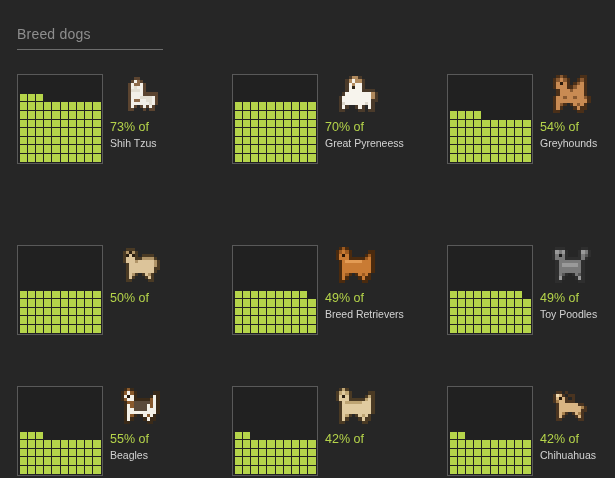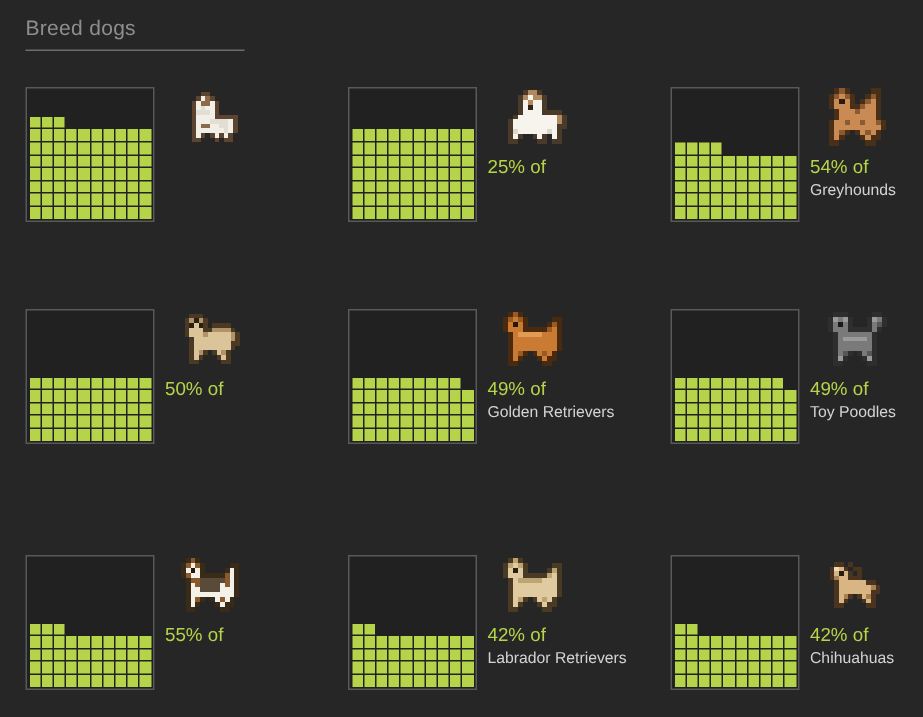--- a/index.html
+++ b/index.html
@@ -2,41 +2,41 @@
 <html><head>
 <meta charset="utf-8">
 <style>
   html,body{margin:0;padding:0;}
   body{
     width:615px;height:478px;overflow:hidden;
     background:#262626;
     font-family:"Liberation Sans","DejaVu Sans",sans-serif;
     -webkit-font-smoothing:antialiased;
   }
-  #page{position:relative;width:615px;height:374px;}
+  #page{position:relative;width:615px;height:374px;margin-top:16px;}
 
   
   .header{position:absolute;left:0;top:0;width:615px;height:40px;}
   .title{
     position:absolute;left:17px;top:10px;
     font-size:14px;color:#8e8e8e;letter-spacing:.2px;white-space:nowrap;
   }
   .title-rule{
     position:absolute;left:17px;top:33px;width:146px;height:1px;
     background:#6d6d6d;
   }
 
   
   .panels{position:absolute;left:0;top:40px;width:615px;height:438px;}
   .panel{position:absolute;width:205px;height:160px;}
   .panel.c0{left:10px;}
   .panel.c1{left:225px;}
   .panel.c2{left:440px;}
   .panel.r0{top:8px;}
-  .panel.r1{top:156px;}
+  .panel.r1{top:179px;}
   .panel.r2{top:320px;}
 
   
   .waffle{
     position:absolute;left:7px;top:10px;
     width:86px;height:90px;
     box-sizing:border-box;
     border:1px solid #595959;
     background:#212121;
     display:flex;flex-direction:column-reverse;
@@ -271,20 +271,24 @@
             <rect x="18" y="24" width="2" height="2" fill="#f2efe8"></rect>
             <rect x="20" y="24" width="2" height="2" fill="#5b4430"></rect>
             <rect x="22" y="24" width="2" height="2" fill="#f2efe8"></rect>
             <rect x="24" y="24" width="2" height="2" fill="#5b4430"></rect>
             <rect x="8" y="26" width="2" height="2" fill="#5b4430"></rect>
             <rect x="10" y="26" width="2" height="2" fill="#5b4430"></rect>
             <rect x="18" y="26" width="2" height="2" fill="#5b4430"></rect>
             <rect x="22" y="26" width="2" height="2" fill="#5b4430"></rect>
             <rect x="24" y="26" width="2" height="2" fill="#5b4430"></rect>
           </svg>
+        </div>
+        <div class="labels">
+          <div class="pct">73% of</div>
+          <div class="breed">Shih Tzus</div>
         </div>
       </div>
       <div class="panel r0 c1">
         <div class="waffle">
           <div class="wrow">
             <div class="wcell on"></div>
             <div class="wcell on"></div>
             <div class="wcell on"></div>
             <div class="wcell on"></div>
             <div class="wcell on"></div>
@@ -492,21 +496,22 @@
             <rect x="26" y="23" width="2" height="2" fill="#4a3a2a"></rect>
             <rect x="6" y="25" width="2" height="2" fill="#4a3a2a"></rect>
             <rect x="8" y="25" width="2" height="2" fill="#4a3a2a"></rect>
             <rect x="18" y="25" width="2" height="2" fill="#4a3a2a"></rect>
             <rect x="20" y="25" width="2" height="2" fill="#4a3a2a"></rect>
             <rect x="24" y="25" width="2" height="2" fill="#4a3a2a"></rect>
             <rect x="26" y="25" width="2" height="2" fill="#4a3a2a"></rect>
           </svg>
         </div>
         <div class="labels">
-          <div class="pct">25% of</div>
+          <div class="pct">70% of</div>
+          <div class="breed">Great Pyreneess</div>
         </div>
       </div>
       <div class="panel r0 c2">
         <div class="waffle">
           <div class="wrow">
             <div class="wcell on"></div>
             <div class="wcell on"></div>
             <div class="wcell on"></div>
             <div class="wcell on"></div>
             <div class="wcell on"></div>
@@ -1163,21 +1168,21 @@
             <rect x="22" y="23" width="2" height="2" fill="#4a2a0e"></rect>
             <rect x="24" y="23" width="2" height="2" fill="#4a2a0e"></rect>
             <rect x="6" y="25" width="2" height="2" fill="#4a2a0e"></rect>
             <rect x="8" y="25" width="2" height="2" fill="#4a2a0e"></rect>
             <rect x="20" y="25" width="2" height="2" fill="#4a2a0e"></rect>
             <rect x="22" y="25" width="2" height="2" fill="#4a2a0e"></rect>
           </svg>
         </div>
         <div class="labels">
           <div class="pct">49% of</div>
-          <div class="breed">Golden Retrievers</div>
+          <div class="breed">Breed Retrievers</div>
         </div>
       </div>
       <div class="panel r1 c2">
         <div class="waffle">
           <div class="wrow">
             <div class="wcell on"></div>
             <div class="wcell on"></div>
             <div class="wcell on"></div>
             <div class="wcell on"></div>
             <div class="wcell on"></div>
@@ -1609,20 +1614,21 @@
             <rect x="23" y="23" width="2" height="2" fill="#3a2a18"></rect>
             <rect x="25" y="23" width="2" height="2" fill="#3a2a18"></rect>
             <rect x="7" y="25" width="2" height="2" fill="#3a2a18"></rect>
             <rect x="9" y="25" width="2" height="2" fill="#3a2a18"></rect>
             <rect x="21" y="25" width="2" height="2" fill="#3a2a18"></rect>
             <rect x="23" y="25" width="2" height="2" fill="#3a2a18"></rect>
           </svg>
         </div>
         <div class="labels">
           <div class="pct">55% of</div>
+          <div class="breed">Beagles</div>
         </div>
       </div>
       <div class="panel r2 c1">
         <div class="waffle">
           <div class="wrow">
             <div class="wcell on"></div>
             <div class="wcell on"></div>
             <div class="wcell on"></div>
             <div class="wcell on"></div>
             <div class="wcell on"></div>
@@ -1834,21 +1840,20 @@
             <rect x="22" y="23" width="2" height="2" fill="#4a3a24"></rect>
             <rect x="24" y="23" width="2" height="2" fill="#4a3a24"></rect>
             <rect x="6" y="25" width="2" height="2" fill="#4a3a24"></rect>
             <rect x="8" y="25" width="2" height="2" fill="#4a3a24"></rect>
             <rect x="20" y="25" width="2" height="2" fill="#4a3a24"></rect>
             <rect x="22" y="25" width="2" height="2" fill="#4a3a24"></rect>
           </svg>
         </div>
         <div class="labels">
           <div class="pct">42% of</div>
-          <div class="breed">Labrador Retrievers</div>
         </div>
       </div>
       <div class="panel r2 c2">
         <div class="waffle">
           <div class="wrow">
             <div class="wcell on"></div>
             <div class="wcell on"></div>
             <div class="wcell on"></div>
             <div class="wcell on"></div>
             <div class="wcell on"></div>

